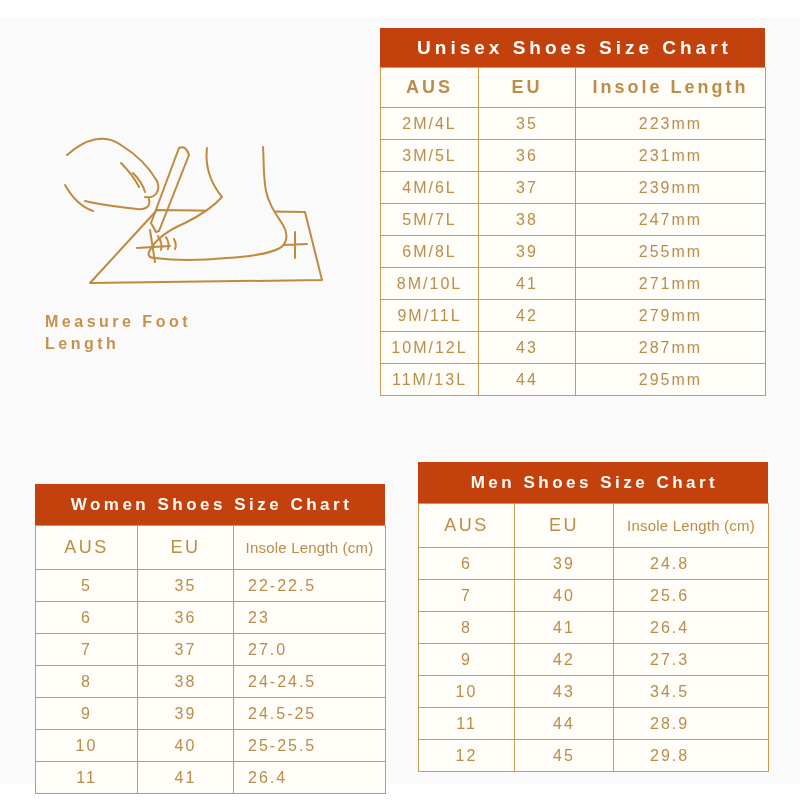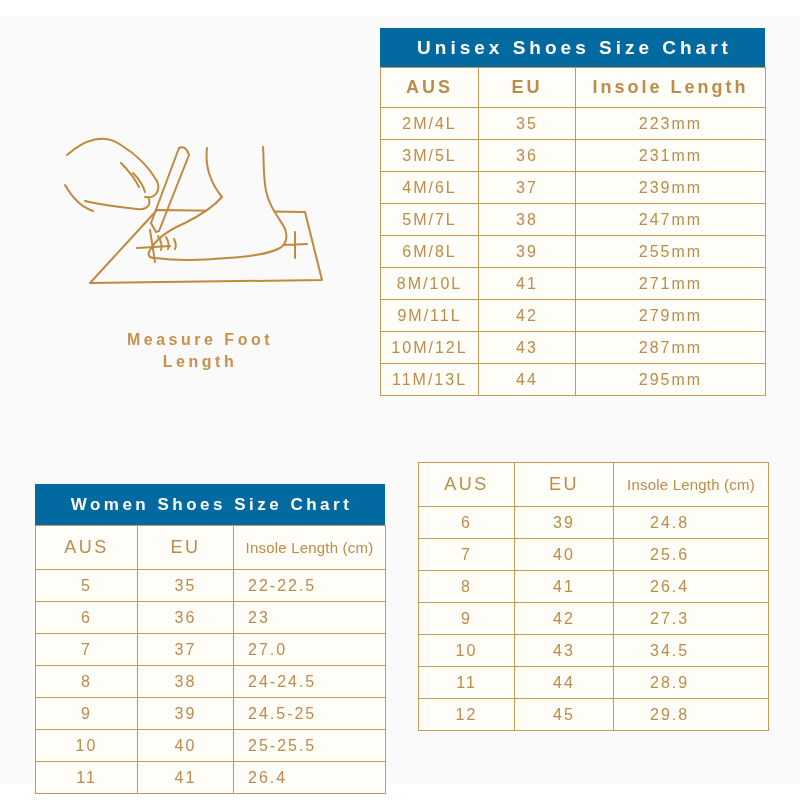--- a/index.html
+++ b/index.html
@@ -6,21 +6,21 @@
   .canvas{
     position:relative;width:800px;height:800px;background:#FAFAFA;
     font-family:"Liberation Sans",sans-serif;overflow:hidden;
   }
   .strip{position:absolute;left:0;width:800px;background:#FFFFFF;}
   .strip.top{top:0;height:17px;}
   .strip.bottom{bottom:0;height:16px;}
 
   .table-block{position:absolute;}
   .title-bar{
-    background:#0369a1;color:#FDFCF7;display:flex;align-items:center;justify-content:center;
+    background:#c2410c;color:#FDFCF7;display:flex;align-items:center;justify-content:center;
     white-space:nowrap;
     text-align:right;
   }
   .unisex .title-bar{height:39px;font-size:19px;font-weight:700;letter-spacing:4px;text-indent:4px;}
   .bottom-table .title-bar{height:41px;font-size:17px;font-weight:600;letter-spacing:3.5px;text-indent:3px;}
 
   table{width:100%;border-collapse:collapse;background:#FFFDF8;table-layout:fixed;}
   th,td{border:1px solid #C59A55;text-align:center;color:#BC8C4A;overflow:hidden;}
 
   .unisex th{height:37px;font-size:18px;font-weight:700;letter-spacing:3px;}
@@ -28,21 +28,21 @@
   .unisex th:nth-child(3){letter-spacing:3px;}
 
   .bottom-table th{height:41px;font-size:18px;font-weight:400;letter-spacing:2.5px;}
   .bottom-table th:nth-child(3){font-size:15px;letter-spacing:0.2px;font-weight:400;}
   .bottom-table td{height:29px;font-size:16px;font-weight:400;letter-spacing:2px;}
   .women td:nth-child(3){text-align:left;padding-left:14px;}
   .men td:nth-child(3){text-align:left;padding-left:36px;}
 
   .illustration{position:absolute;left:45px;top:115px;width:310px;height:190px;}
   .caption{
-    position:absolute;left:45px;top:329px;width:310px;text-align:center;
+    position:absolute;left:45px;top:311px;width:310px;
     color:#C6914B;font-size:16px;font-weight:600;letter-spacing:3.5px;line-height:22px;
   }
 </style>
 </head>
 <body>
 
 <div class="canvas">
   <div class="strip top"></div>
   <div class="strip bottom"></div>
 
@@ -199,20 +199,21 @@
           <tr>
             <td>11</td>
             <td>41</td>
             <td>26.4</td>
           </tr>
         </tbody>
       </table>
   </div>
 
   <div class="table-block bottom-table men" style="left:418px;top:462px;width:350px;">
+    <div class="title-bar">Men Shoes Size Chart</div>
     <table>
       <colgroup>
           <col style="width:96px">
           <col style="width:99px">
           <col style="width:155px">
         </colgroup>
     <thead>
           <tr>
             <th>AUS</th>
             <th>EU</th>

